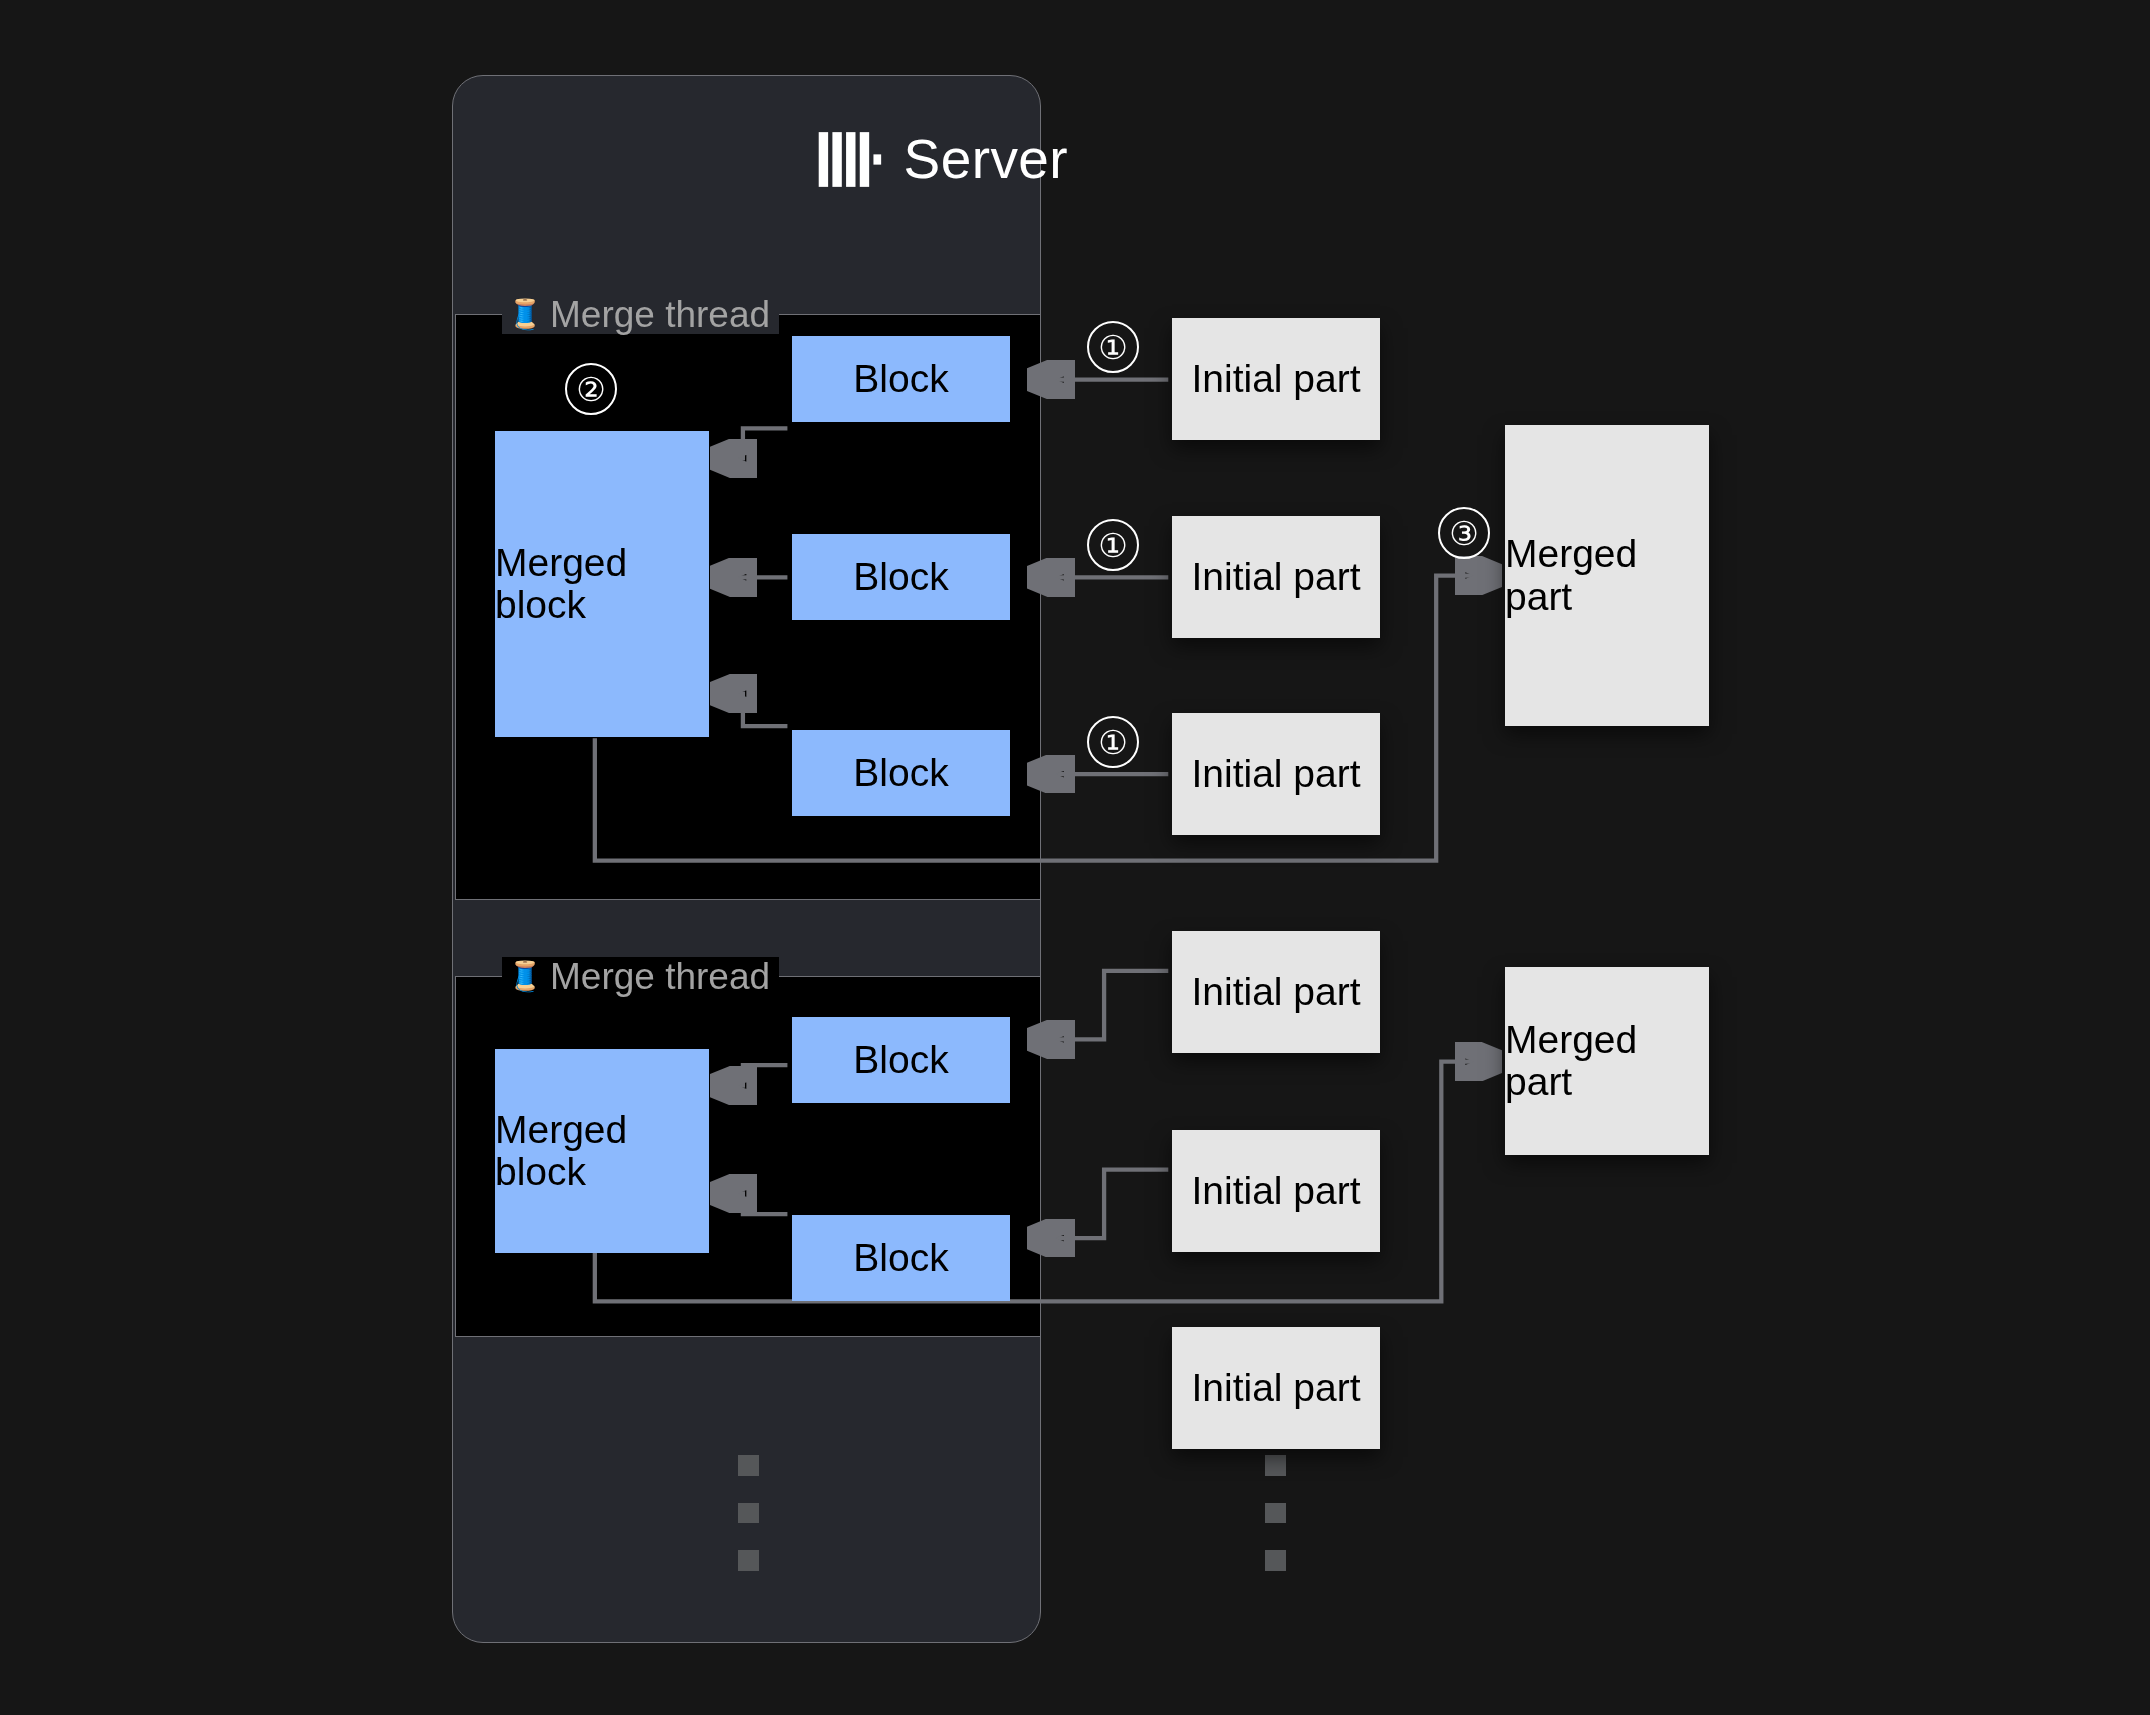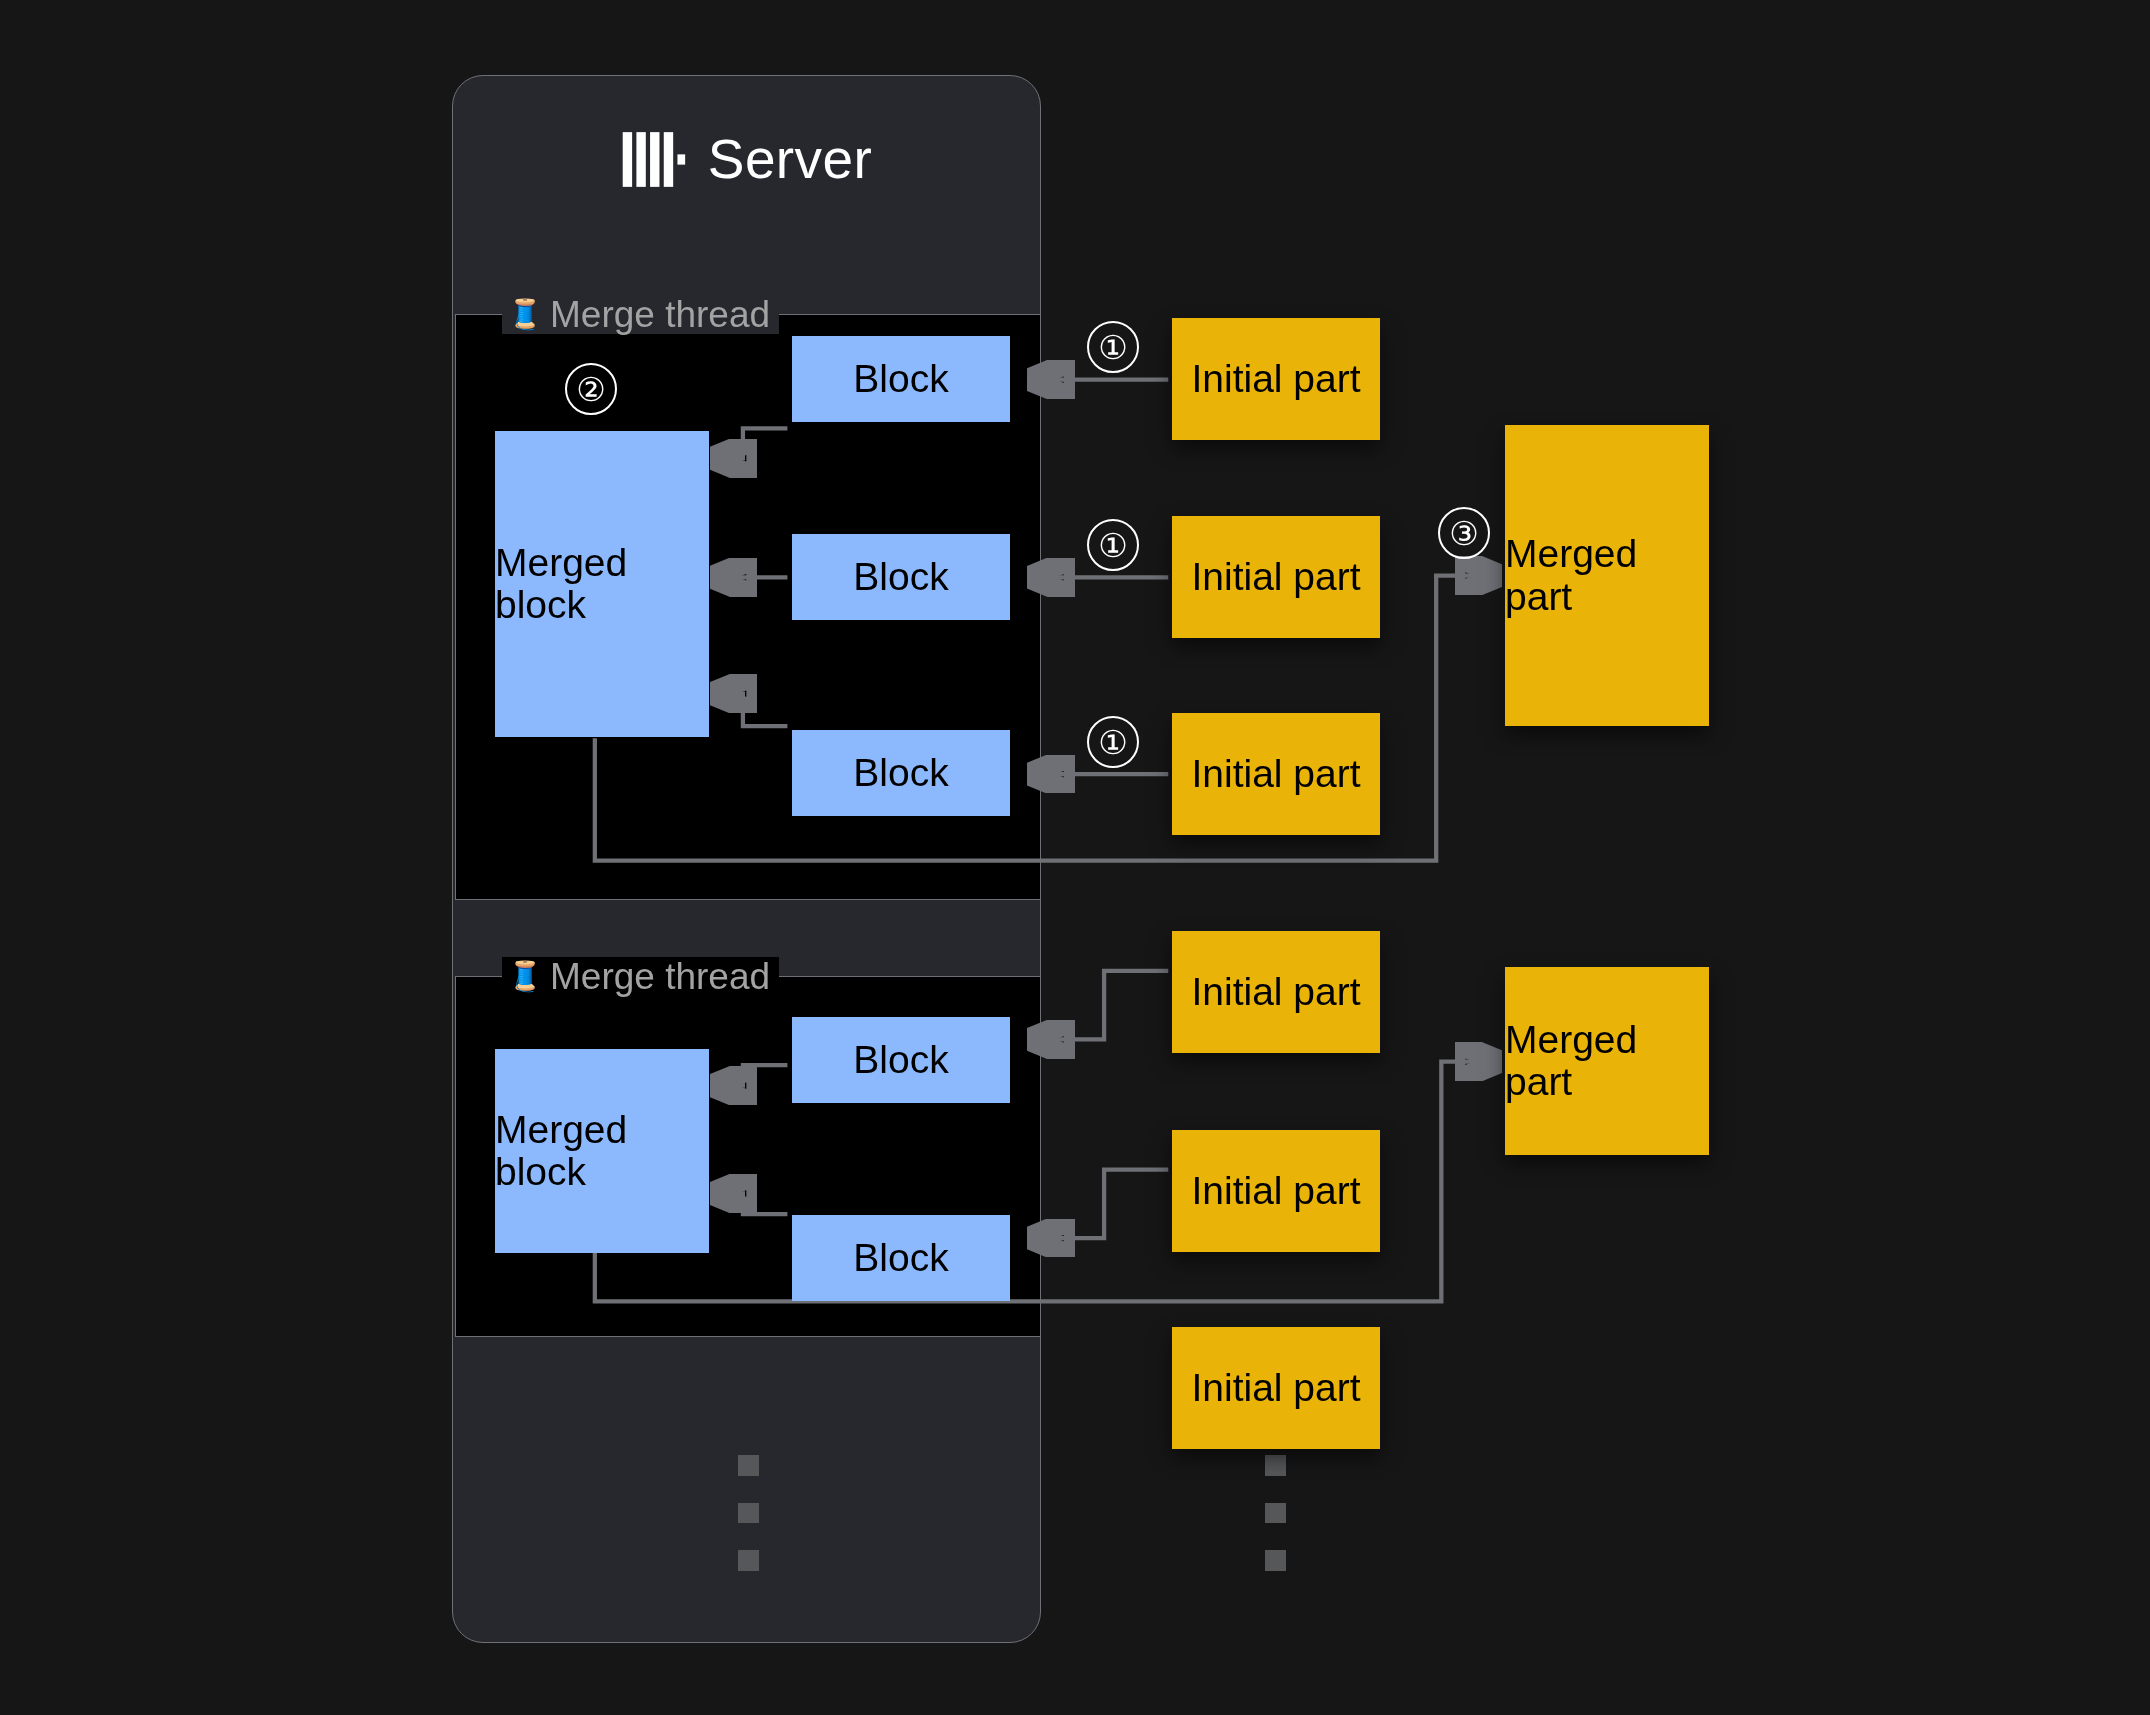--- a/index.html
+++ b/index.html
@@ -28,22 +28,23 @@
     box-sizing: border-box;
   }
   .server-title-row {
     position: absolute;
     left: 452px;
     top: 111px;
     width: 589px;
     height: 96px;
     display: flex;
     align-items: center;
-    justify-content: center;
+    justify-content: flex-end;
     gap: 22px;
+    padding-left: 27px;
   }
   .ch-logo { display: block; }
   .server-title {
     color: #ffffff;
     font-size: 55px;
     letter-spacing: 0.4px;
     line-height: 1;
     white-space: nowrap;
   }
   
@@ -78,21 +79,21 @@
     align-items: center;
     justify-content: center;
     color: #000000;
     font-size: 39px;
     line-height: 1.08;
     box-sizing: border-box;
     z-index: 5;
   }
   .node.blue { background: #8cb9fd; }
   .node.yellow {
-    background: #eab308;
+    background: #e5e5e5;
     box-shadow: 0 8.6px 19px rgba(0,0,0,0.55);
   }
   
   .step {
     position: absolute;
     width: 48px;
     height: 48px;
     border: 2.6px solid #ffffff;
     border-radius: 50%;
     color: #ffffff;

